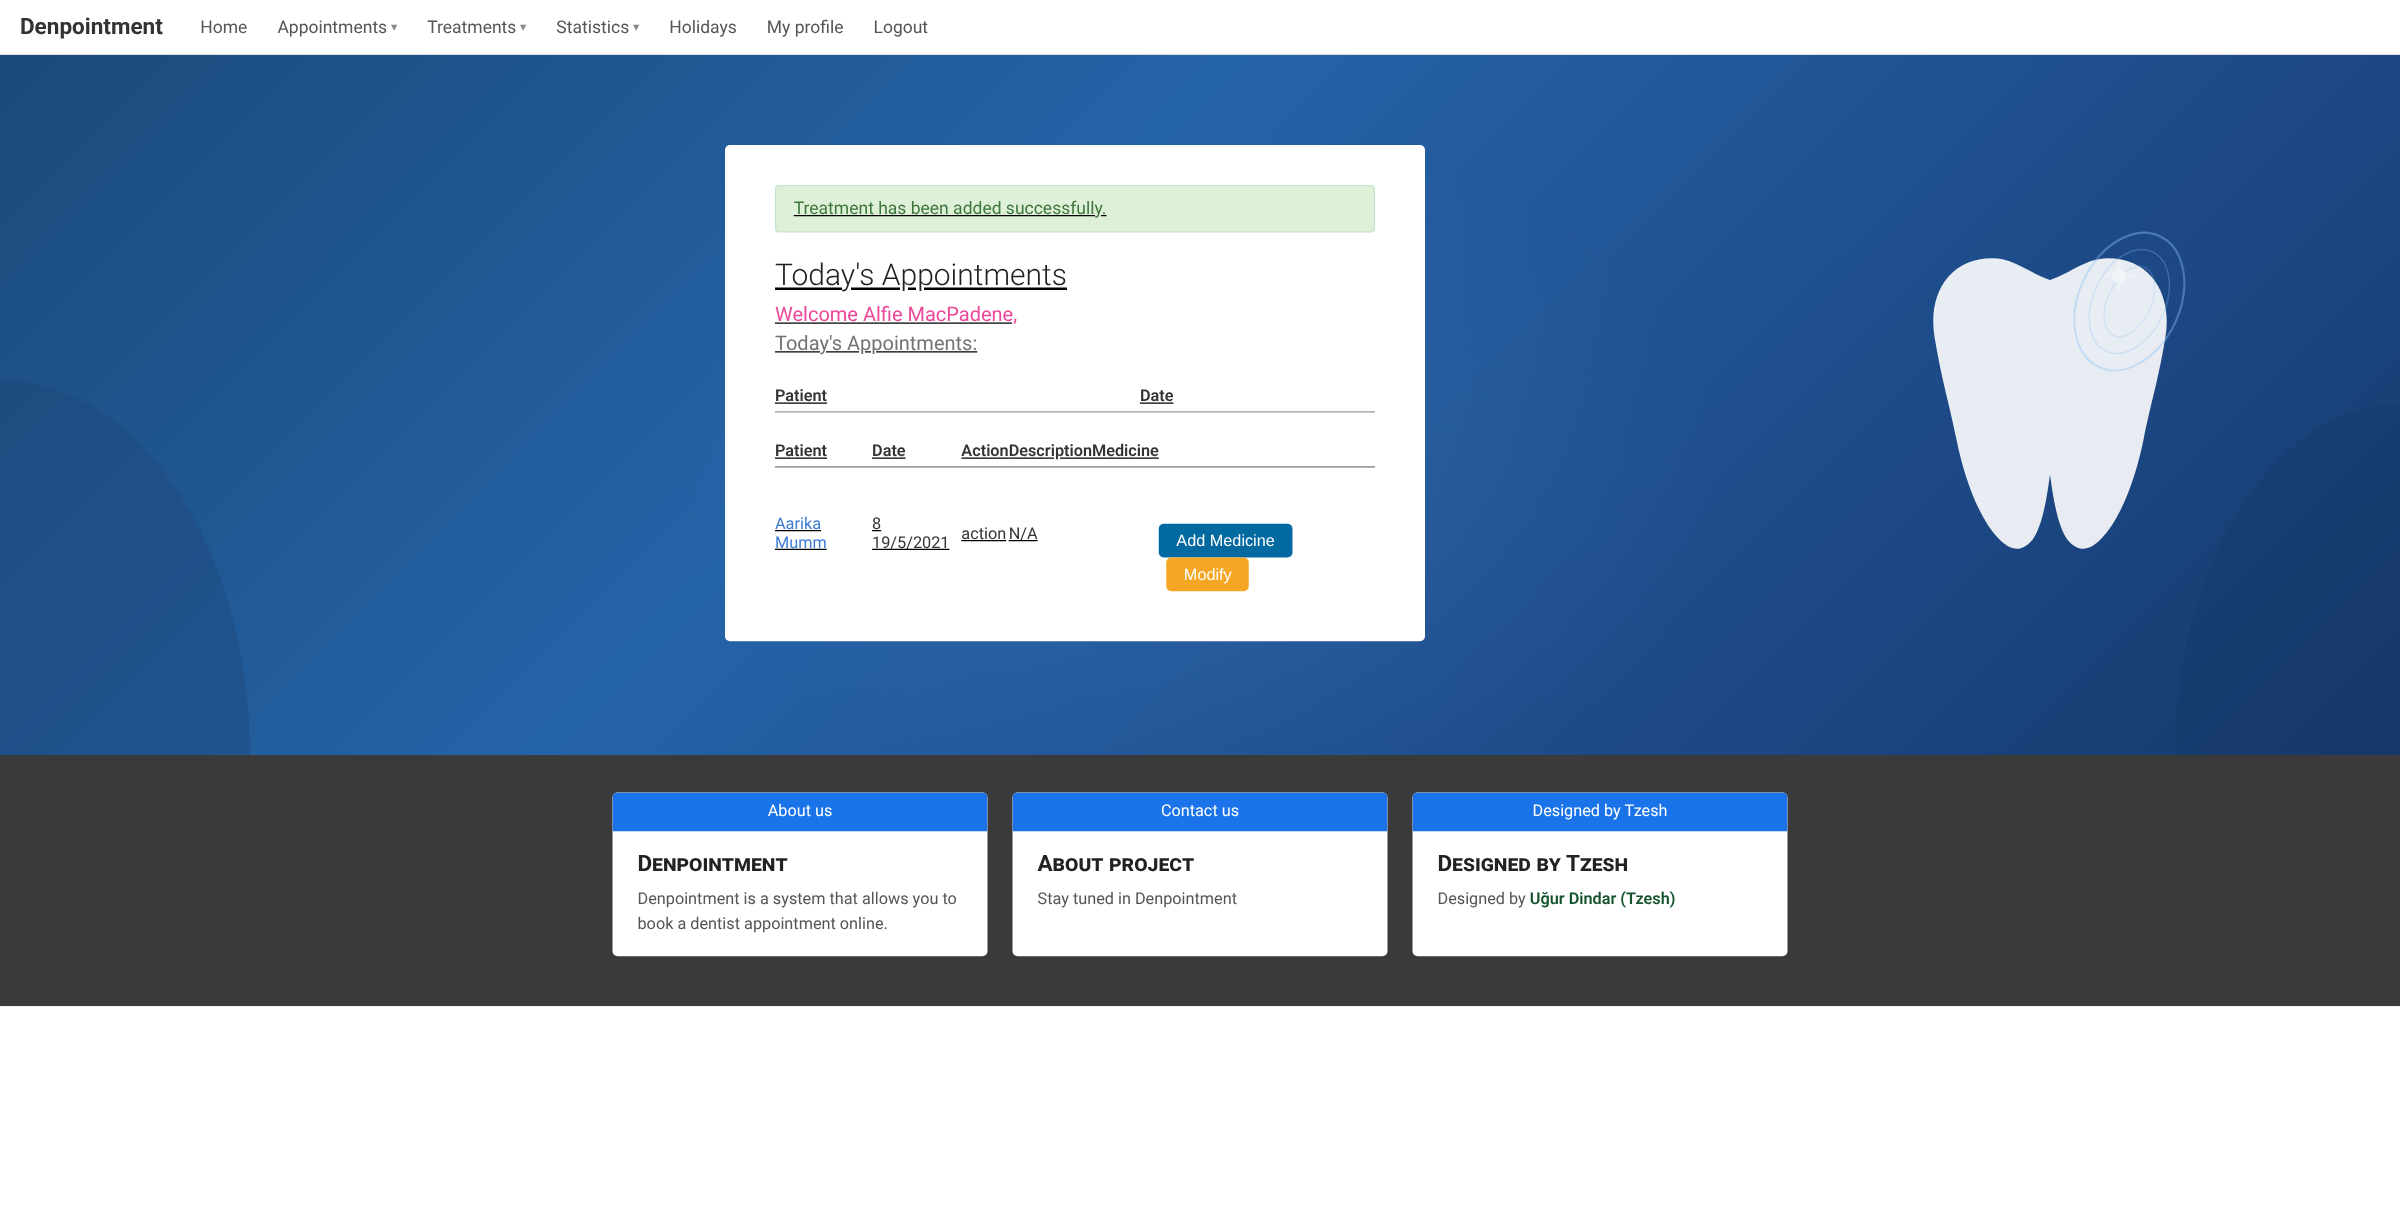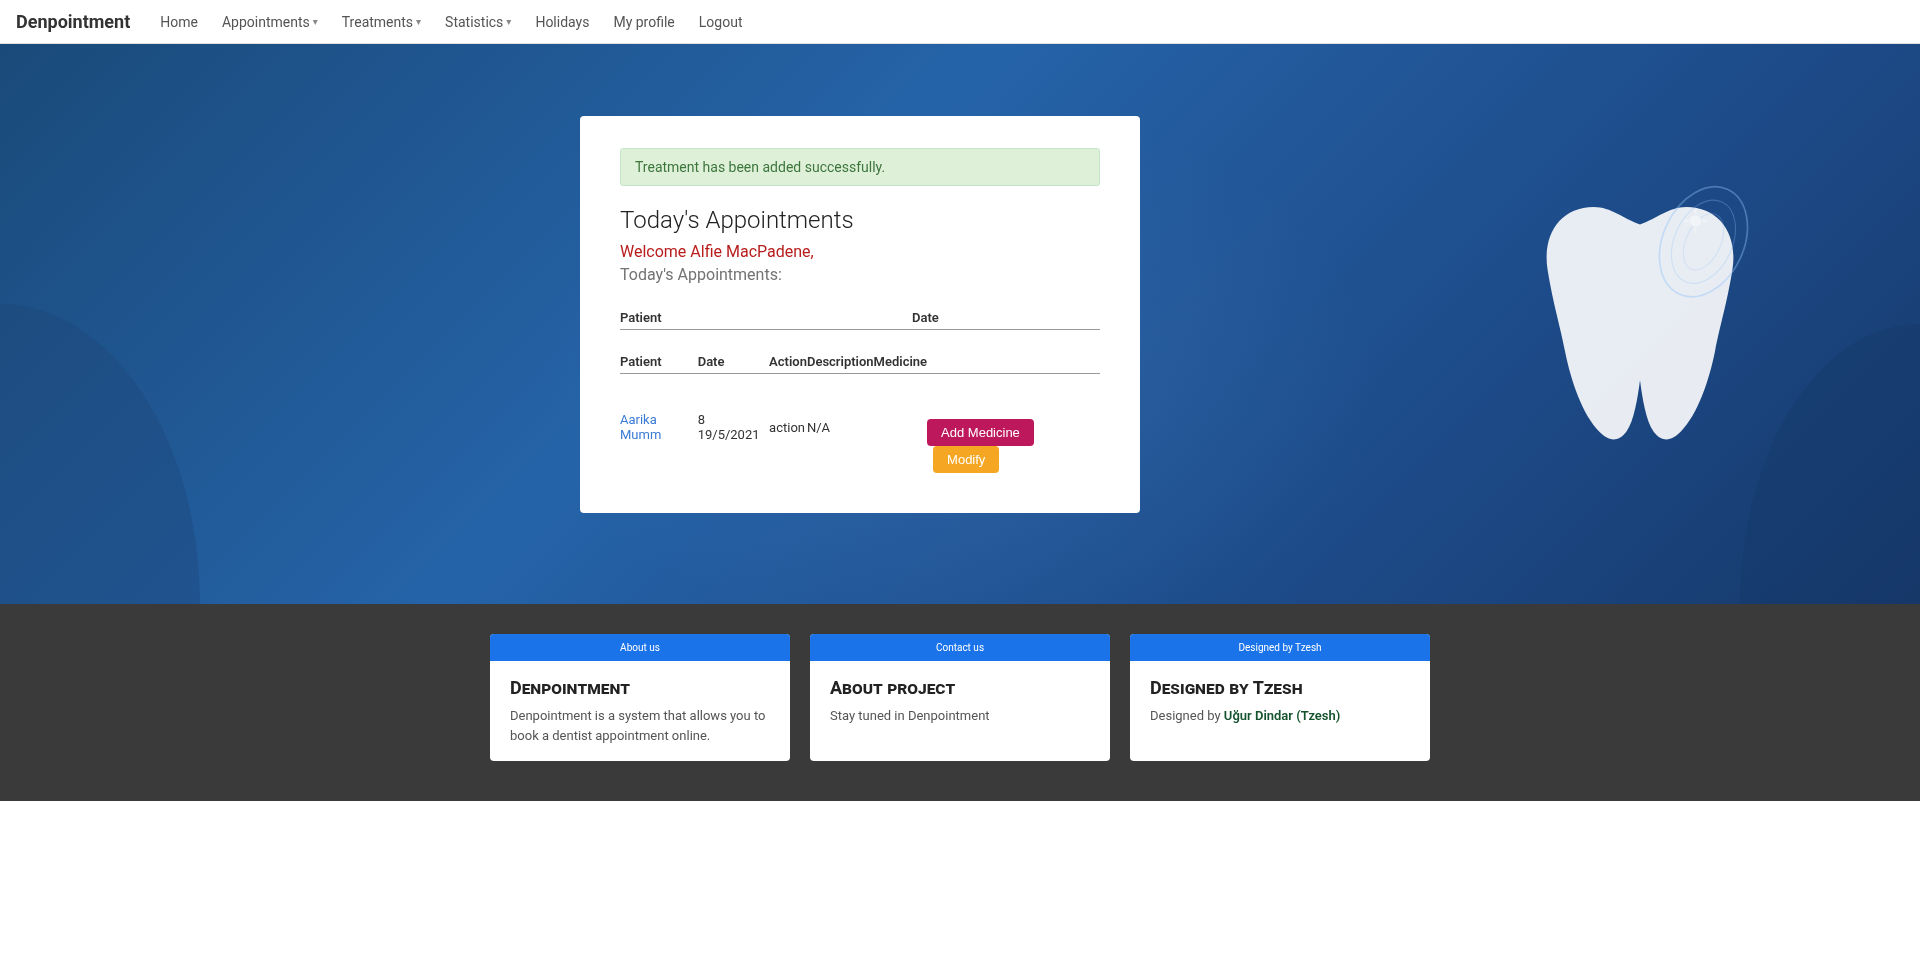--- a/index.html
+++ b/index.html
@@ -50,20 +50,21 @@
     
     .hero {
       position: relative;
       width: 100%;
       height: 560px;
       background: linear-gradient(135deg, #1a4a7a 0%, #2563a8 40%, #1e4d8c 70%, #16396b 100%);
       display: flex;
       align-items: center;
       justify-content: center;
       overflow: hidden;
+      text-decoration: underline;
     }
 
     
     .hero::before {
       content: '';
       position: absolute;
       top: 0; left: 0; right: 0; bottom: 0;
       background:
         radial-gradient(ellipse 600px 400px at 50% 60%, rgba(100,160,220,0.15) 0%, transparent 70%);
       pointer-events: none;
@@ -101,21 +102,21 @@
 
     .card-title {
       font-size: 24px;
       font-weight: 300;
       color: #222;
       margin-bottom: 8px;
     }
 
     .welcome-text {
       font-size: 16px;
-      color: #b91c1c;
+      color: #ec4899;
       margin-bottom: 4px;
     }
 
     .section-label {
       font-size: 16px;
       color: #737373;
       margin-bottom: 22px;
     }
 
     
@@ -158,21 +159,21 @@
       color: #333;
       vertical-align: middle;
     }
 
     .patient-link {
       color: #3a7bd5;
       text-decoration: none;
     }
 
     .btn-add-medicine {
-      background: #be185d;
+      background: #0369a1;
       color: #fff;
       border: none;
       padding: 6px 14px;
       border-radius: 4px;
       cursor: pointer;
       font-size: 13px;
       margin-top: 37px;
     }
     .btn-modify {
       background: #f5a623;
@@ -199,21 +200,21 @@
       border-radius: 4px;
       overflow: hidden;
       width: 300px;
     }
 
     .footer-card-header {
       background: #1a73e8;
       color: #fff;
       text-align: center;
       padding: 8px 12px;
-      font-size: 10px;
+      font-size: 13px;
     }
 
     .footer-card-body {
       padding: 16px 20px;
     }
 
     .footer-card-title {
       font-size: 18px;
       font-variant: small-caps;
       color: #222;

